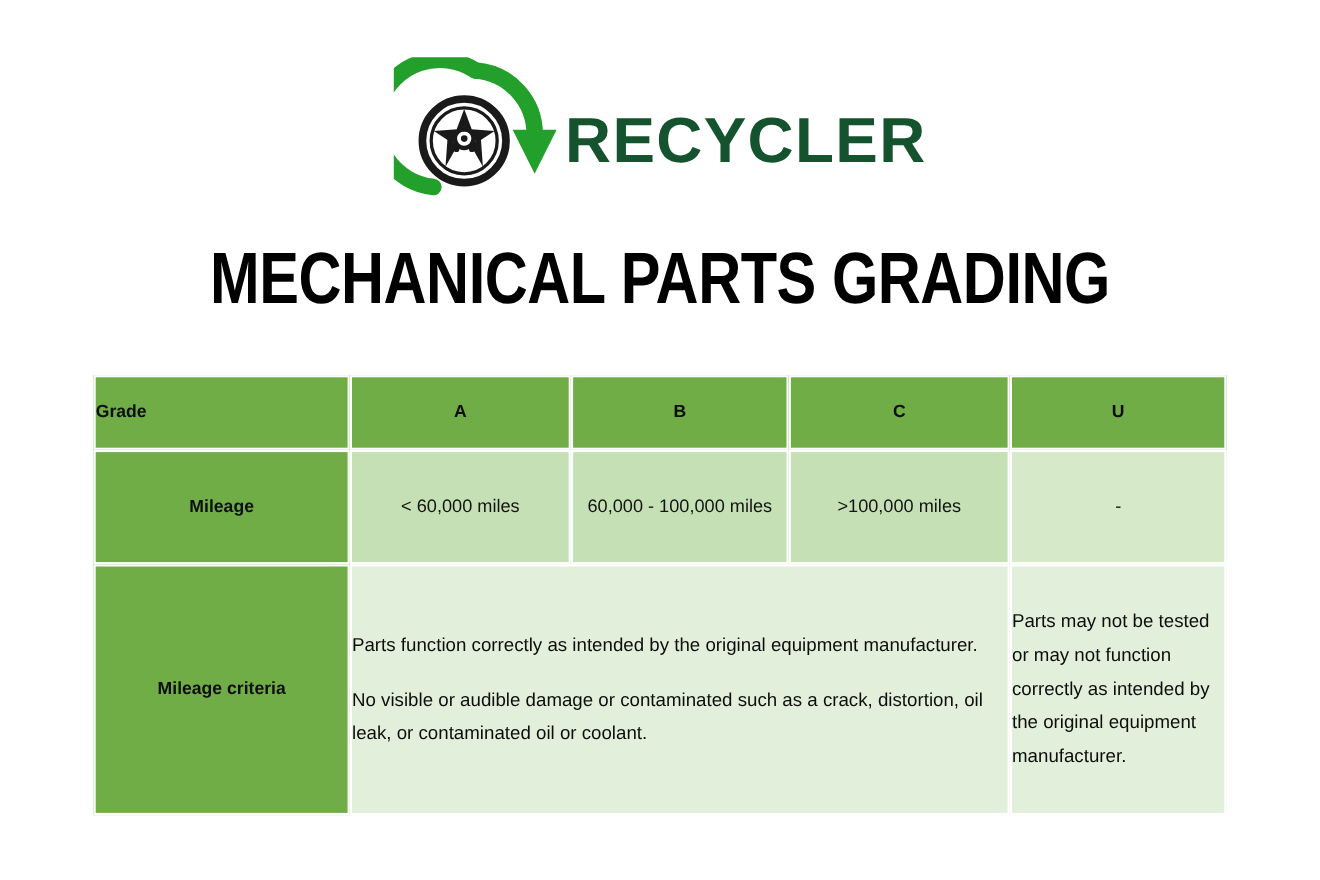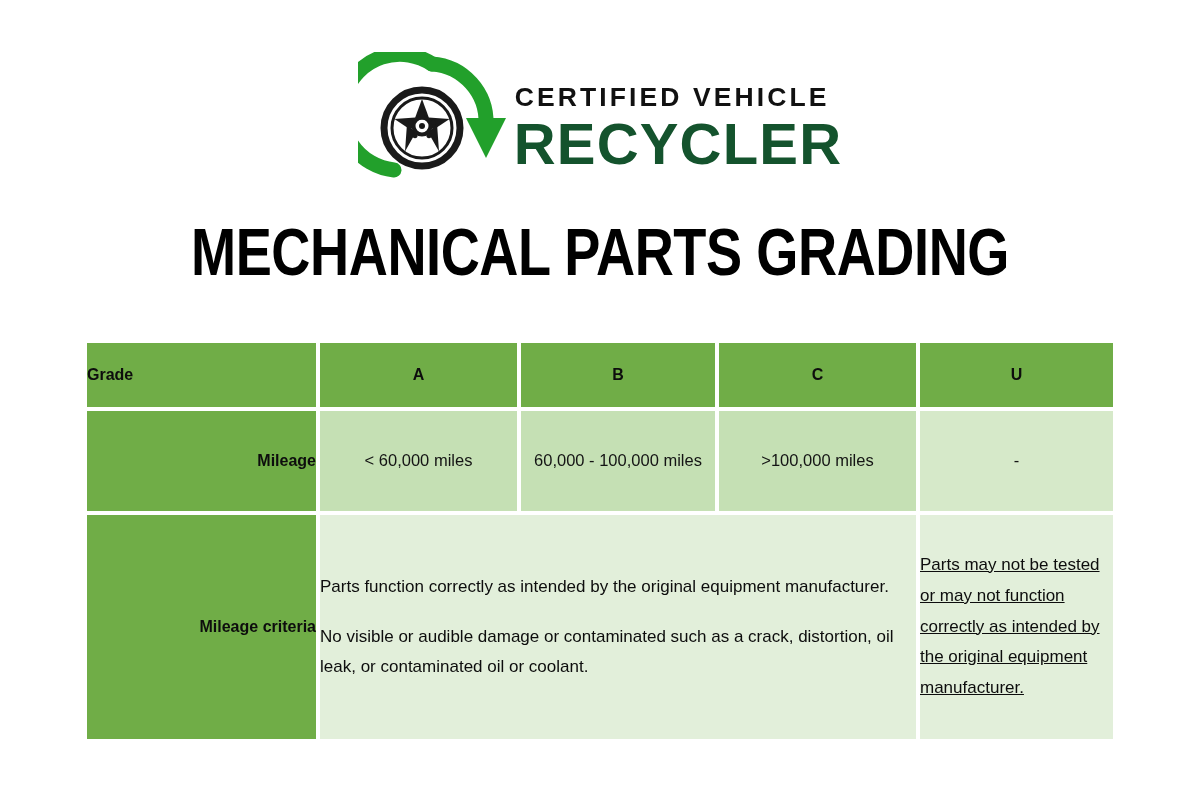--- a/index.html
+++ b/index.html
@@ -140,21 +140,21 @@
     color: #0d0d0d;
     text-align: center;
   }
 
   .rowlabel {
     background: #70ad47;
     font-weight: bold;
     font-size: 16px;
     color: #0d0d0d;
     padding-left: 14px;
-    text-align: right;
+    text-align: center;
   }
 
   .mile-cell {
     background: #c5e0b4;
     height: 100px;
     text-align: center;
     font-size: 16.5px;
     color: #141414;
     line-height: 1.65;
     padding: 4px 10px;
@@ -180,21 +180,20 @@
     margin-top: 20px;
   }
   .qual-u {
     background: #e2efda;
     font-size: 17px;
     color: #0d0d0d;
     line-height: 1.82;
     text-align: left;
     padding: 10px 12px 10px 14px;
     vertical-align: top;
-    text-decoration: underline;
   }
 </style>
 </head>
 <body>
 
 <div id="logo-block">
   <div id="logo-inner">
 
     <div id="logo-mark">
       <svg viewBox="0 0 148 148" width="148" height="148" aria-hidden="true">
@@ -224,21 +223,20 @@
           <circle cx="0" cy="-14" r="2.6" fill="#1a1a1a"></circle>
           <circle cx="11.4" cy="-5.7" r="2.6" fill="#1a1a1a"></circle>
           <circle cx="7" cy="7.6" r="2.6" fill="#1a1a1a"></circle>
           <circle cx="-7" cy="7.6" r="2.6" fill="#1a1a1a"></circle>
           <circle cx="-11.4" cy="-5.7" r="2.6" fill="#1a1a1a"></circle>
         </g>
       </svg>
     </div>
 
     <div id="logo-wordmark">
-      <div class="wm-row2">CERTIFIED VEHICLE</div>
       <div class="wm-row3">RECYCLER</div>
     </div>
 
   </div>
 </div>
 
 <div id="page-title">MECHANICAL PARTS GRADING</div>
 
 <table id="grading-table">
   <colgroup>

